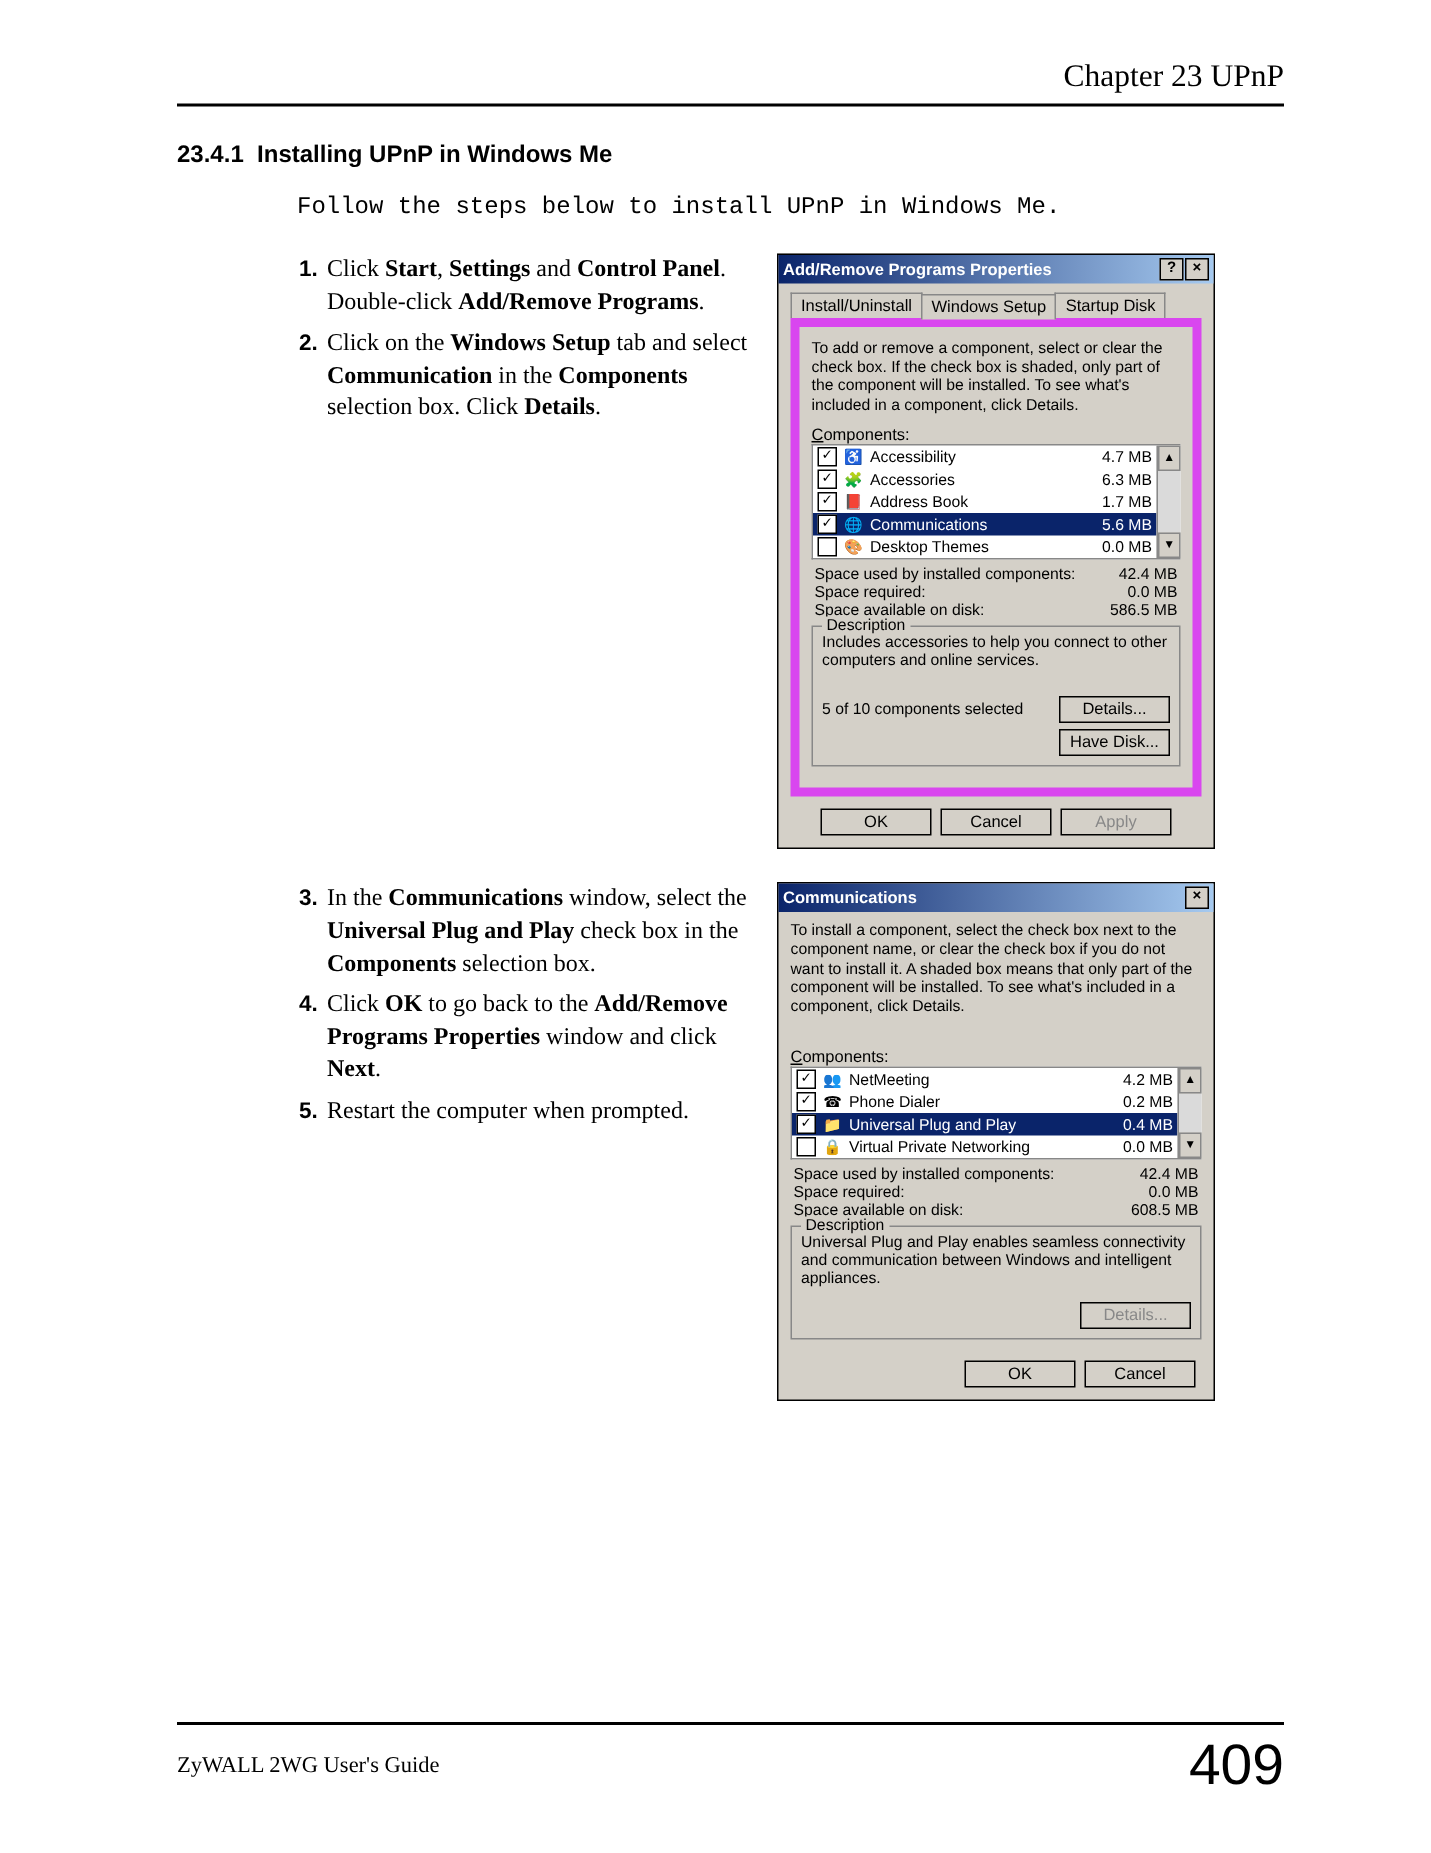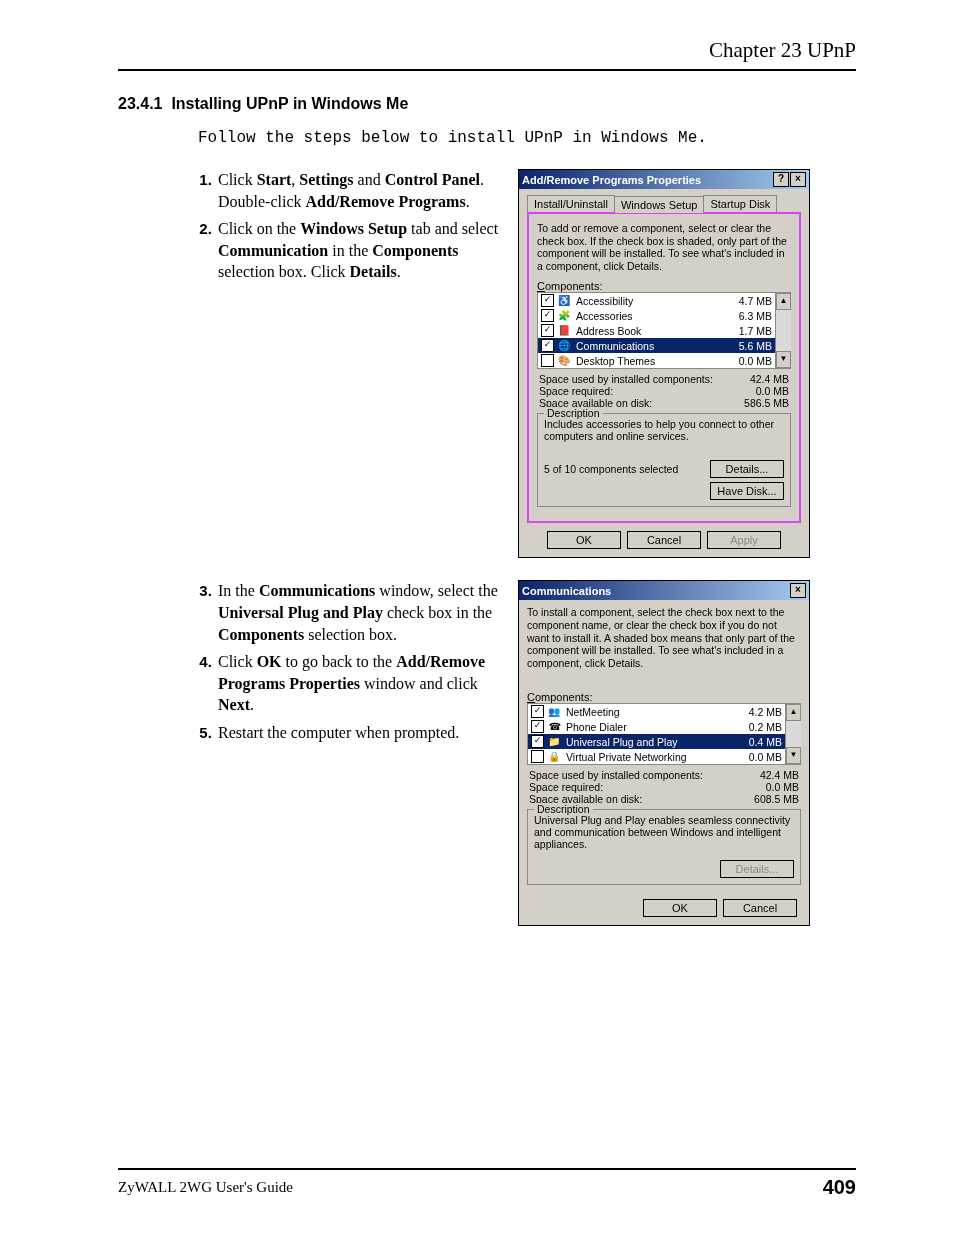--- a/index.html
+++ b/index.html
@@ -106,21 +106,21 @@
     padding: 2px 6px;
     background: #d4d0c8;
     margin-right: -1px;
   }
   .tab.active {
     background: #d4d0c8;
     position: relative;
     top: 1px;
   }
   .tab-pane {
-    border: 2px solid #d946ef;
+    border: 6px solid #d946ef;
     padding: 8px 8px;
     background: #d4d0c8;
   }
   .instruction {
     font-size: 10.5px;
     line-height: 1.2;
     margin-bottom: 8px;
   }
   .label-u { text-decoration: underline; }
   .listbox {
@@ -233,22 +233,22 @@
     margin: 0 0 6px 0;
   }
   .footer-row {
     display: flex;
     justify-content: space-between;
     align-items: center;
   }
   .footer-left { font-size: 15px; }
   .footer-right {
     font-family: Arial, Helvetica, sans-serif;
-    font-weight: bold;
-    font-size: 20px;
+    font-weight: normal;
+    font-size: 38px;
   }
 </style>
 </head>
 <body>
 
 <div class="page">
   <div class="chapter-header">Chapter 23 UPnP</div>
   <hr class="hr-top">
 
   <h2 class="section-title">

